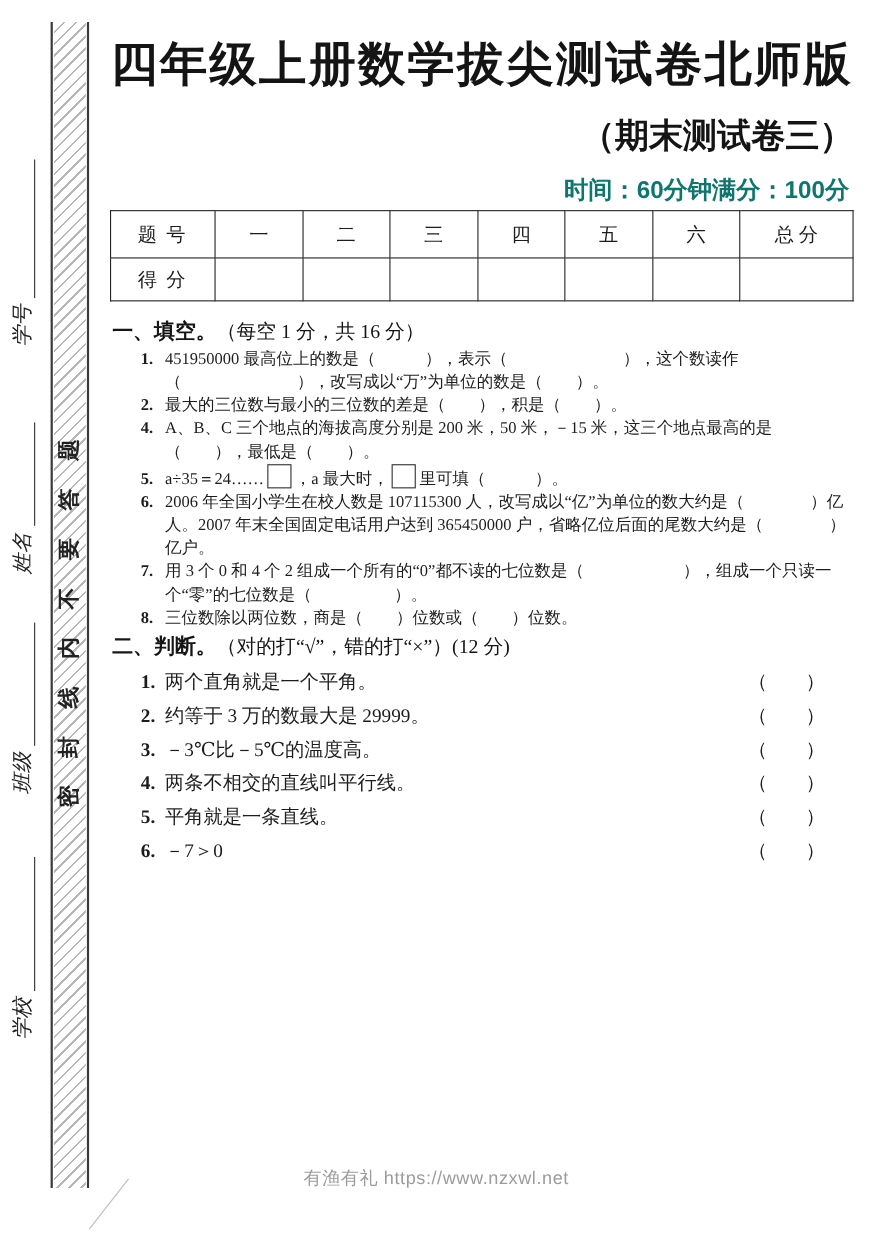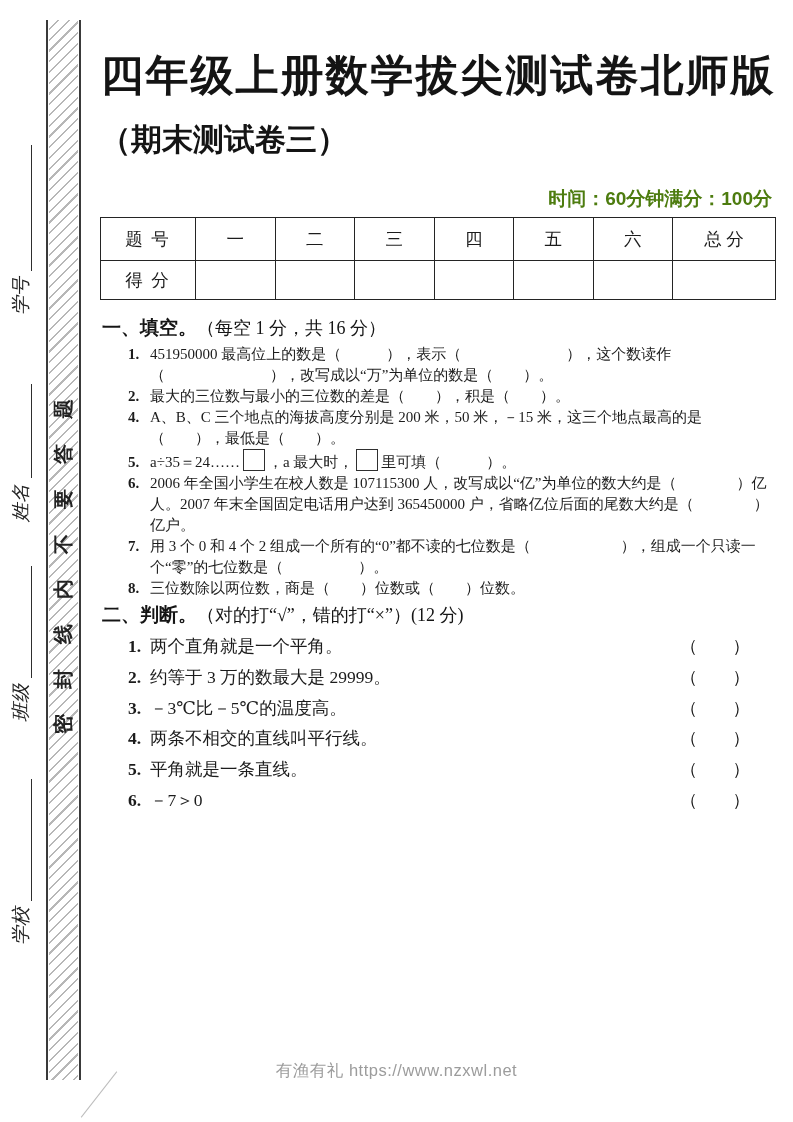--- a/index.html
+++ b/index.html
@@ -30,35 +30,35 @@
     display:flex; align-items:center; gap:6px; white-space:nowrap;
   }
   .side-label { font-size:19px; font-style:italic; color:#222; line-height:30px; }
   .side-line { display:inline-block; height:20px; border-bottom:1.7px solid #2e2e2e; }
 
   
   .corner-mark { position:absolute; left:70px; top:1094px; width:58px; height:1px;
     background:#bdbdbd; transform:rotate(-52deg); }
 
   
-  .main { position:absolute; left:100px; top:16px; width:676px; }
+  .main { position:absolute; left:100px; top:0; width:676px; }
   .page-title {
     padding-top:34px; text-align:center;
     font-family:"Liberation Sans","DejaVu Sans",sans-serif;
     font-weight:700; font-size:43px; line-height:51px; letter-spacing:2px; color:#141414;
   }
   .page-subtitle {
-    margin-top:20px; text-align:left;
+    margin-top:20px; text-align:right;
     font-family:"Liberation Sans","DejaVu Sans",sans-serif;
     font-weight:700; font-size:31px; line-height:37px; color:#141414;
   }
   .time-info {
-    margin-top:30px; text-align:right; padding-right:4px;
+    margin-top:20px; text-align:right; padding-right:4px;
     font-family:"Liberation Sans","DejaVu Sans",sans-serif;
-    font-weight:600; font-size:19px; line-height:21px; color:#4d7c0f;
+    font-weight:600; font-size:22px; line-height:21px; color:#0f766e;
   }
   table.score { border-collapse:collapse; width:100%; margin-top:8px; table-layout:fixed; }
   table.score td { border:1.4px solid #242424; text-align:center; font-size:17.5px; color:#1c1c1c; }
   table.score tr.r1 td { height:40px; }
   table.score tr.r2 td { height:36px; }
   table.score td.lbl { width:92px; letter-spacing:2px; }
   table.score td:last-child { width:100px; }
 
   
   #sections { margin-top:12px; }

